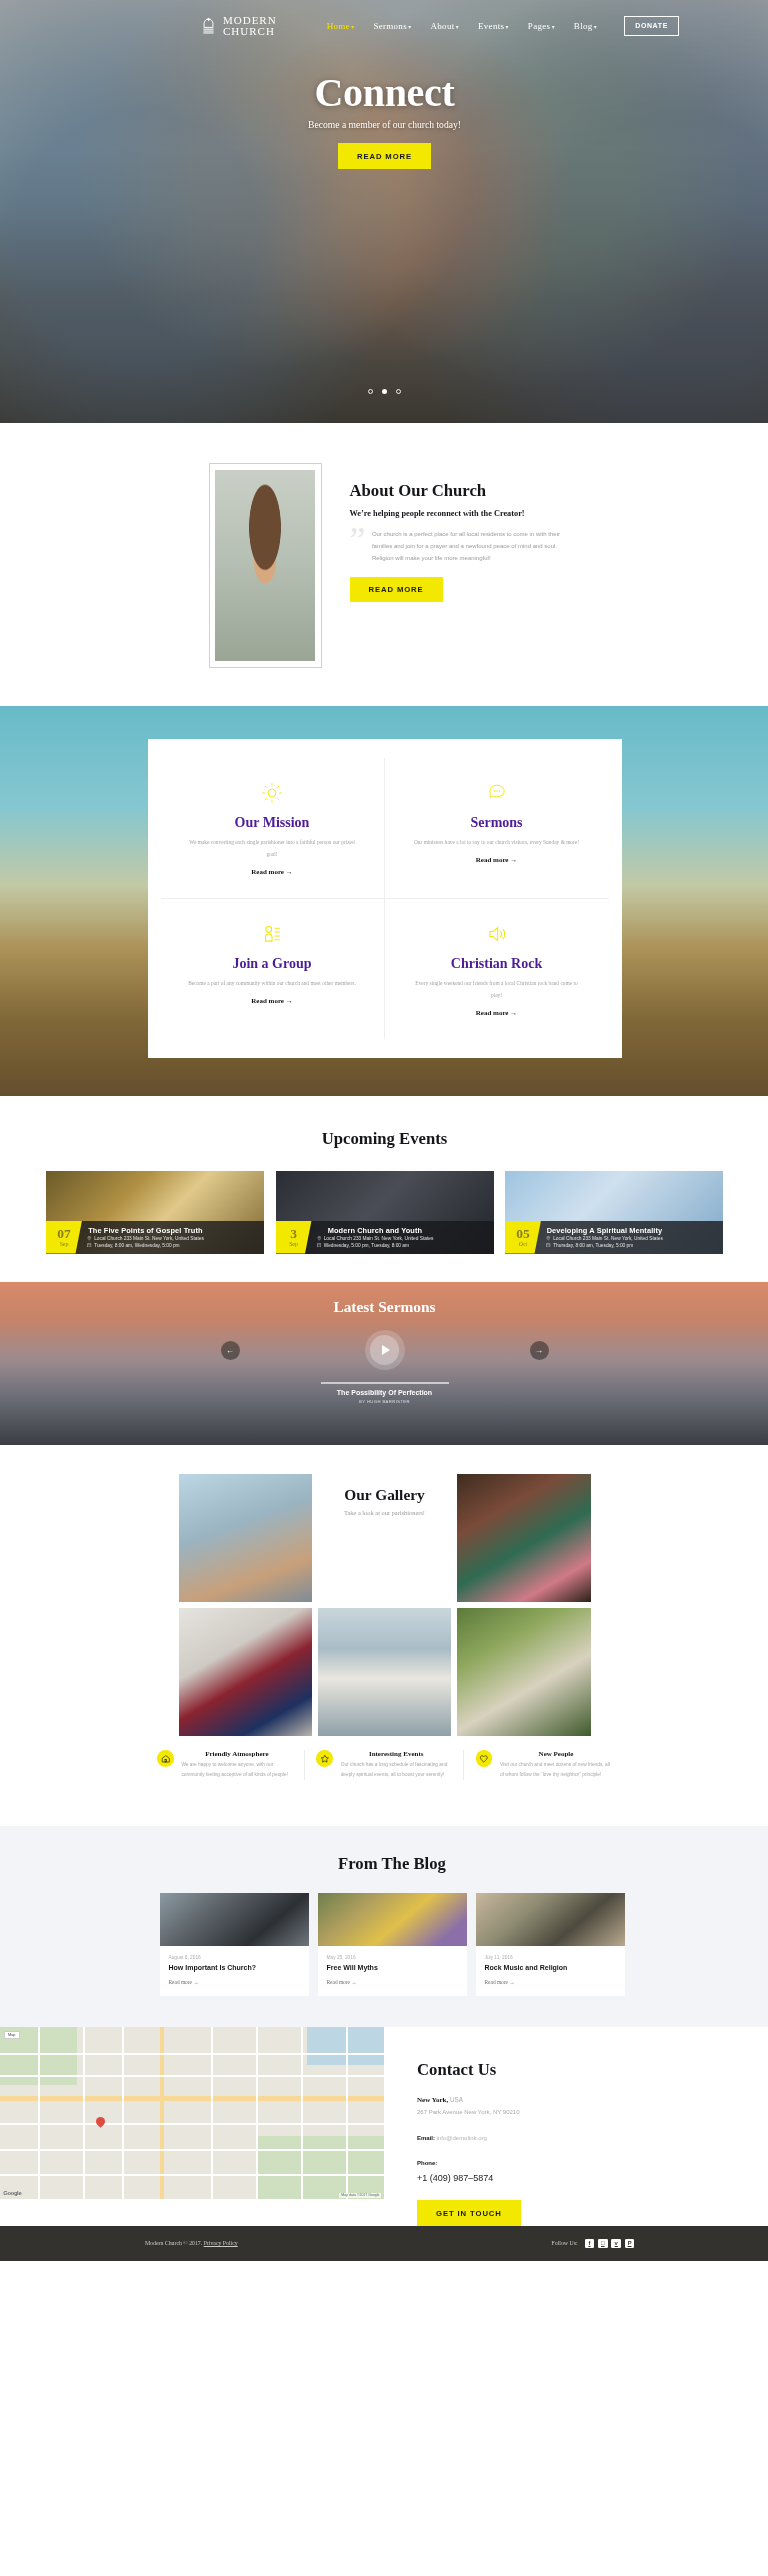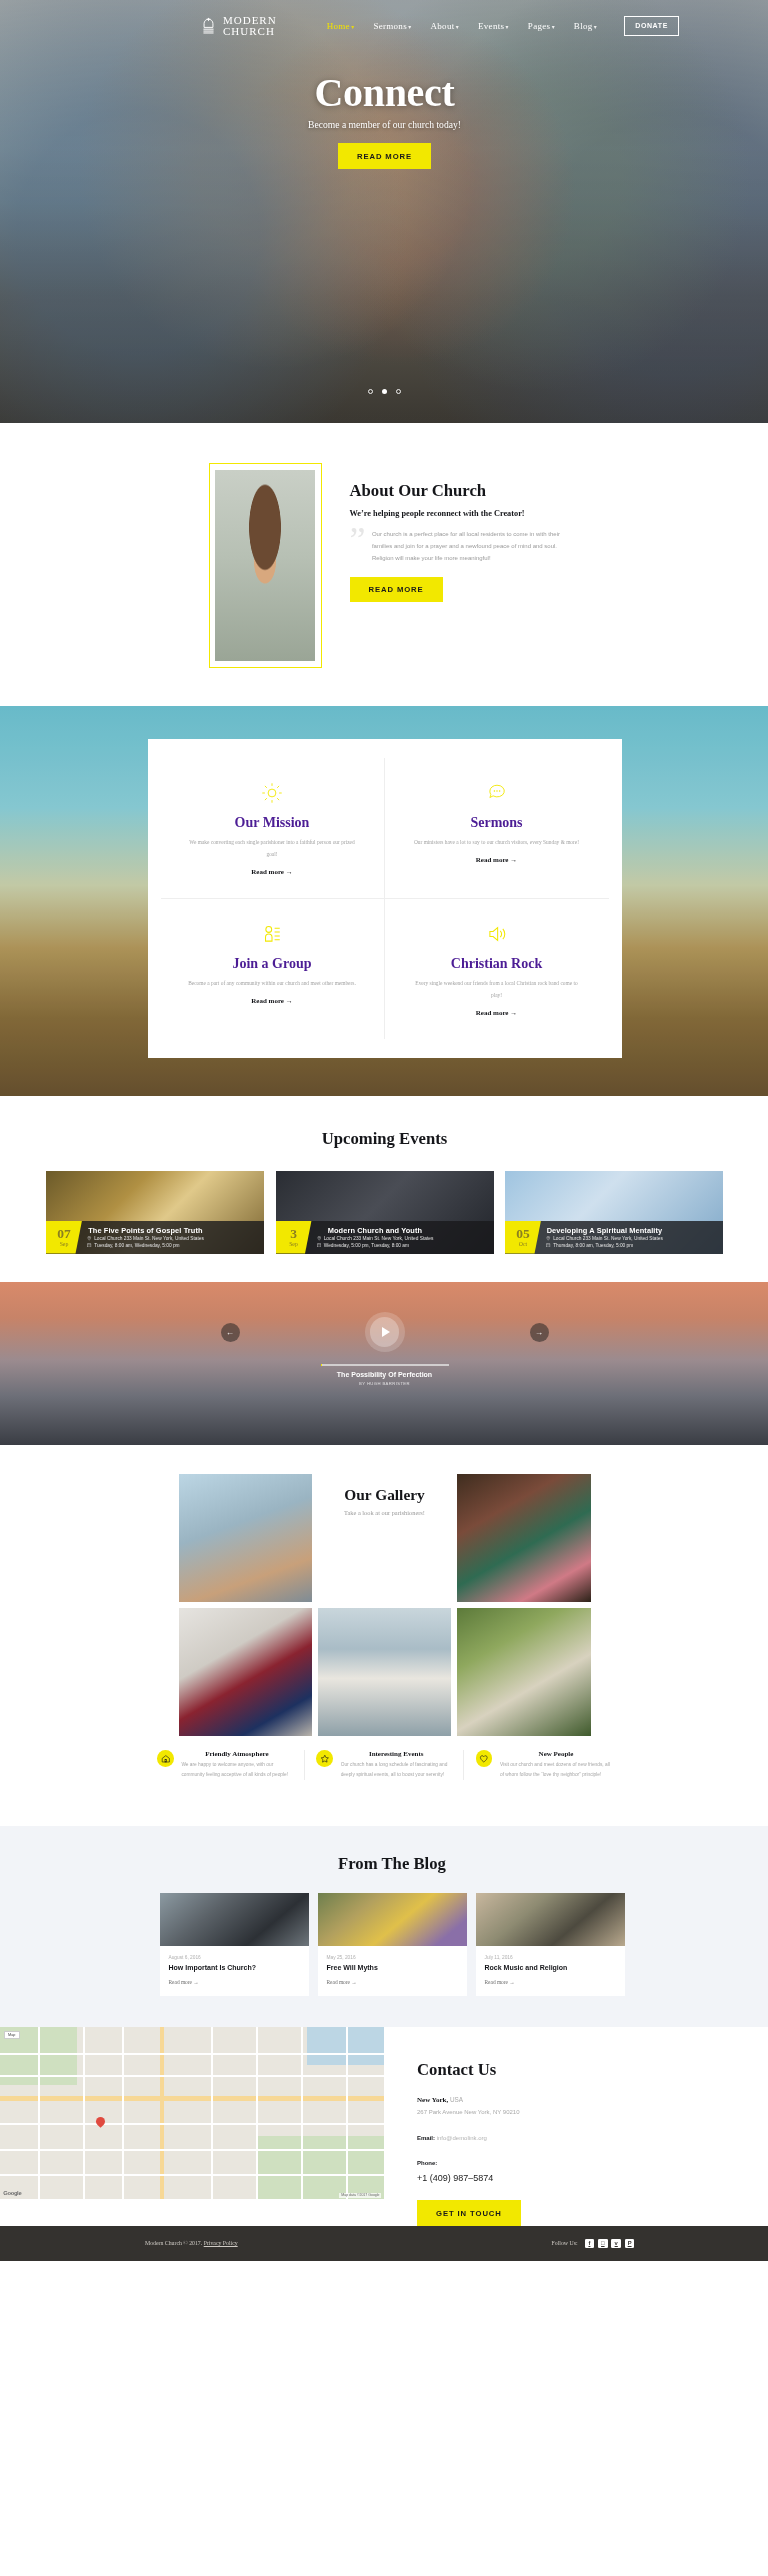--- a/index.html
+++ b/index.html
@@ -407,20 +407,21 @@
                 </svg></span>
            <span>Thursday, 8:00 am, Tuesday, 5:00 pm</span>
             </div>
        </div>
      </div>
    </div>
     </div>
 </section>
 
 <section class="sermons">
+  <h2>Latest Sermons</h2>
   <div class="player">
     <button class="arrow-btn">←</button>
     <div class="play-ring">
       <div class="play-ring2">
           <span class="play-tri"></span>
         </div>
     </div>
     <button class="arrow-btn">→</button>
   </div>
   <div class="progress">

